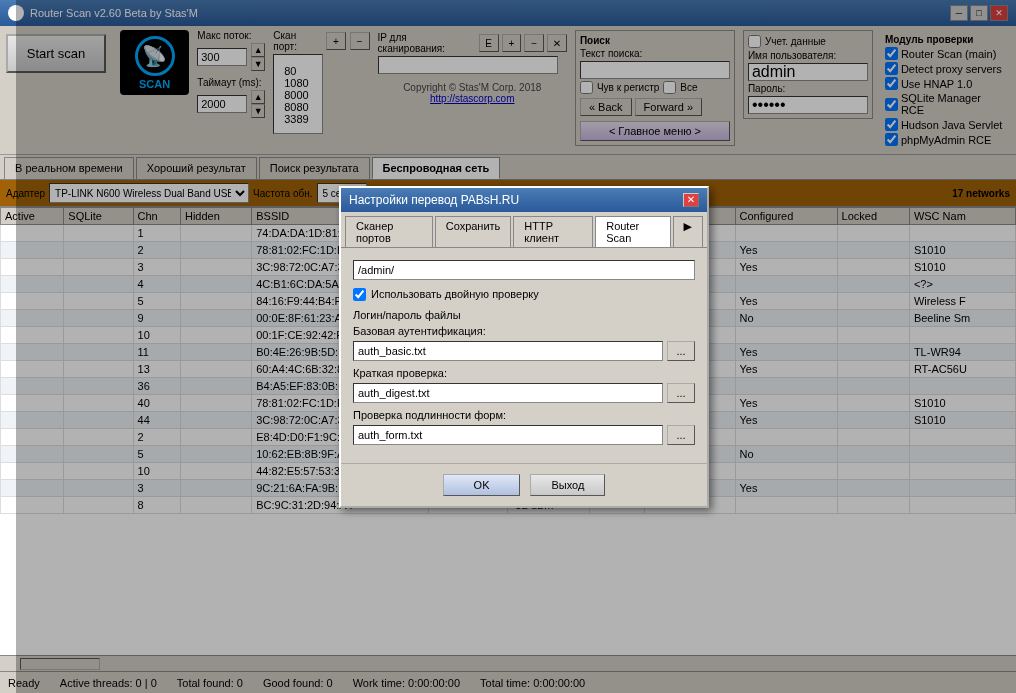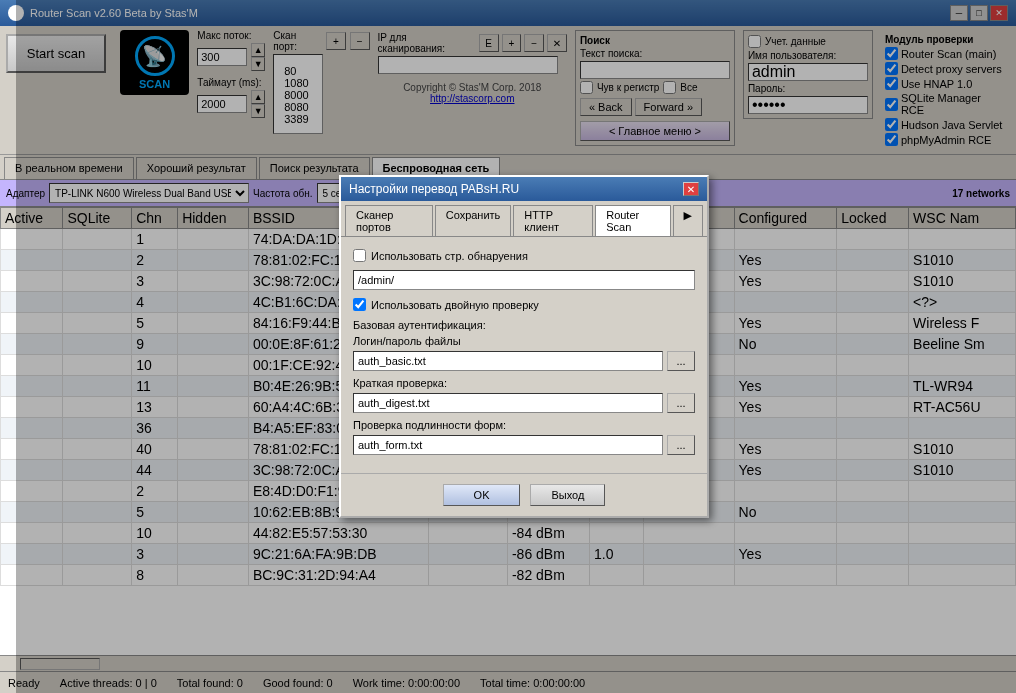--- a/index.html
+++ b/index.html
@@ -248,21 +248,21 @@
     .tab.active {
       background: white;
       border-bottom: 1px solid white;
       font-weight: bold;
     }
     .adapter-bar {
       display: flex;
       align-items: center;
       gap: 4px;
       padding: 3px 6px;
-      background: #c4b5fd;
+      background: #a16207;
       border-bottom: 1px solid #888;
       flex-wrap: wrap;
     }
     .adapter-select {
       border: 1px inset #888;
       background: white;
       height: 20px;
       font-size: 10px;
       padding: 1px;
       max-width: 200px;
@@ -281,21 +281,21 @@
       font-weight: bold;
     }
     .table-container {
       flex: 1;
       overflow: auto;
       background: white;
     }
     table {
       width: 100%;
       border-collapse: collapse;
-      font-size: 14px;
+      font-size: 11px;
     }
     th {
       background: #d4d0c8;
       border: 1px solid #888;
       padding: 2px 4px;
       text-align: left;
       position: sticky;
       top: 0;
       font-weight: normal;
     }
@@ -898,37 +898,33 @@
     <div class="dialog-tabs">
       <div class="dialog-tab">Сканер портов</div>
       <div class="dialog-tab">Сохранить</div>
       <div class="dialog-tab">HTTP клиент</div>
       <div class="dialog-tab selected">Router Scan</div>
       <div class="dialog-tab">▶</div>
     </div>
 
     <div class="dialog-body">
       
-      <div class="dialog-checkbox-row">
-        <input type="checkbox" style="">
-        <span>Использовать стр. обнаруения</span>
-      </div>
       <input class="dialog-input" type="text" value="/admin/" style="">
 
       
       <div class="dialog-checkbox-row">
         <input type="checkbox" checked="" style="">
         <span>Использовать двойную проверку</span>
       </div>
 
       
+      <span class="dialog-label">Логин/пароль файлы</span>
+
+      
       <span class="dialog-label">Базовая аутентификация:</span>
-
-      
-      <span class="dialog-label">Логин/пароль файлы</span>
       <div class="file-row">
         <input class="file-input" type="text" value="auth_basic.txt" style="">
         <div class="browse-btn">...</div>
       </div>
 
       
       <span class="dialog-label">Краткая проверка:</span>
       <div class="file-row">
         <input class="file-input" type="text" value="auth_digest.txt" style="">
         <div class="browse-btn">...</div>

